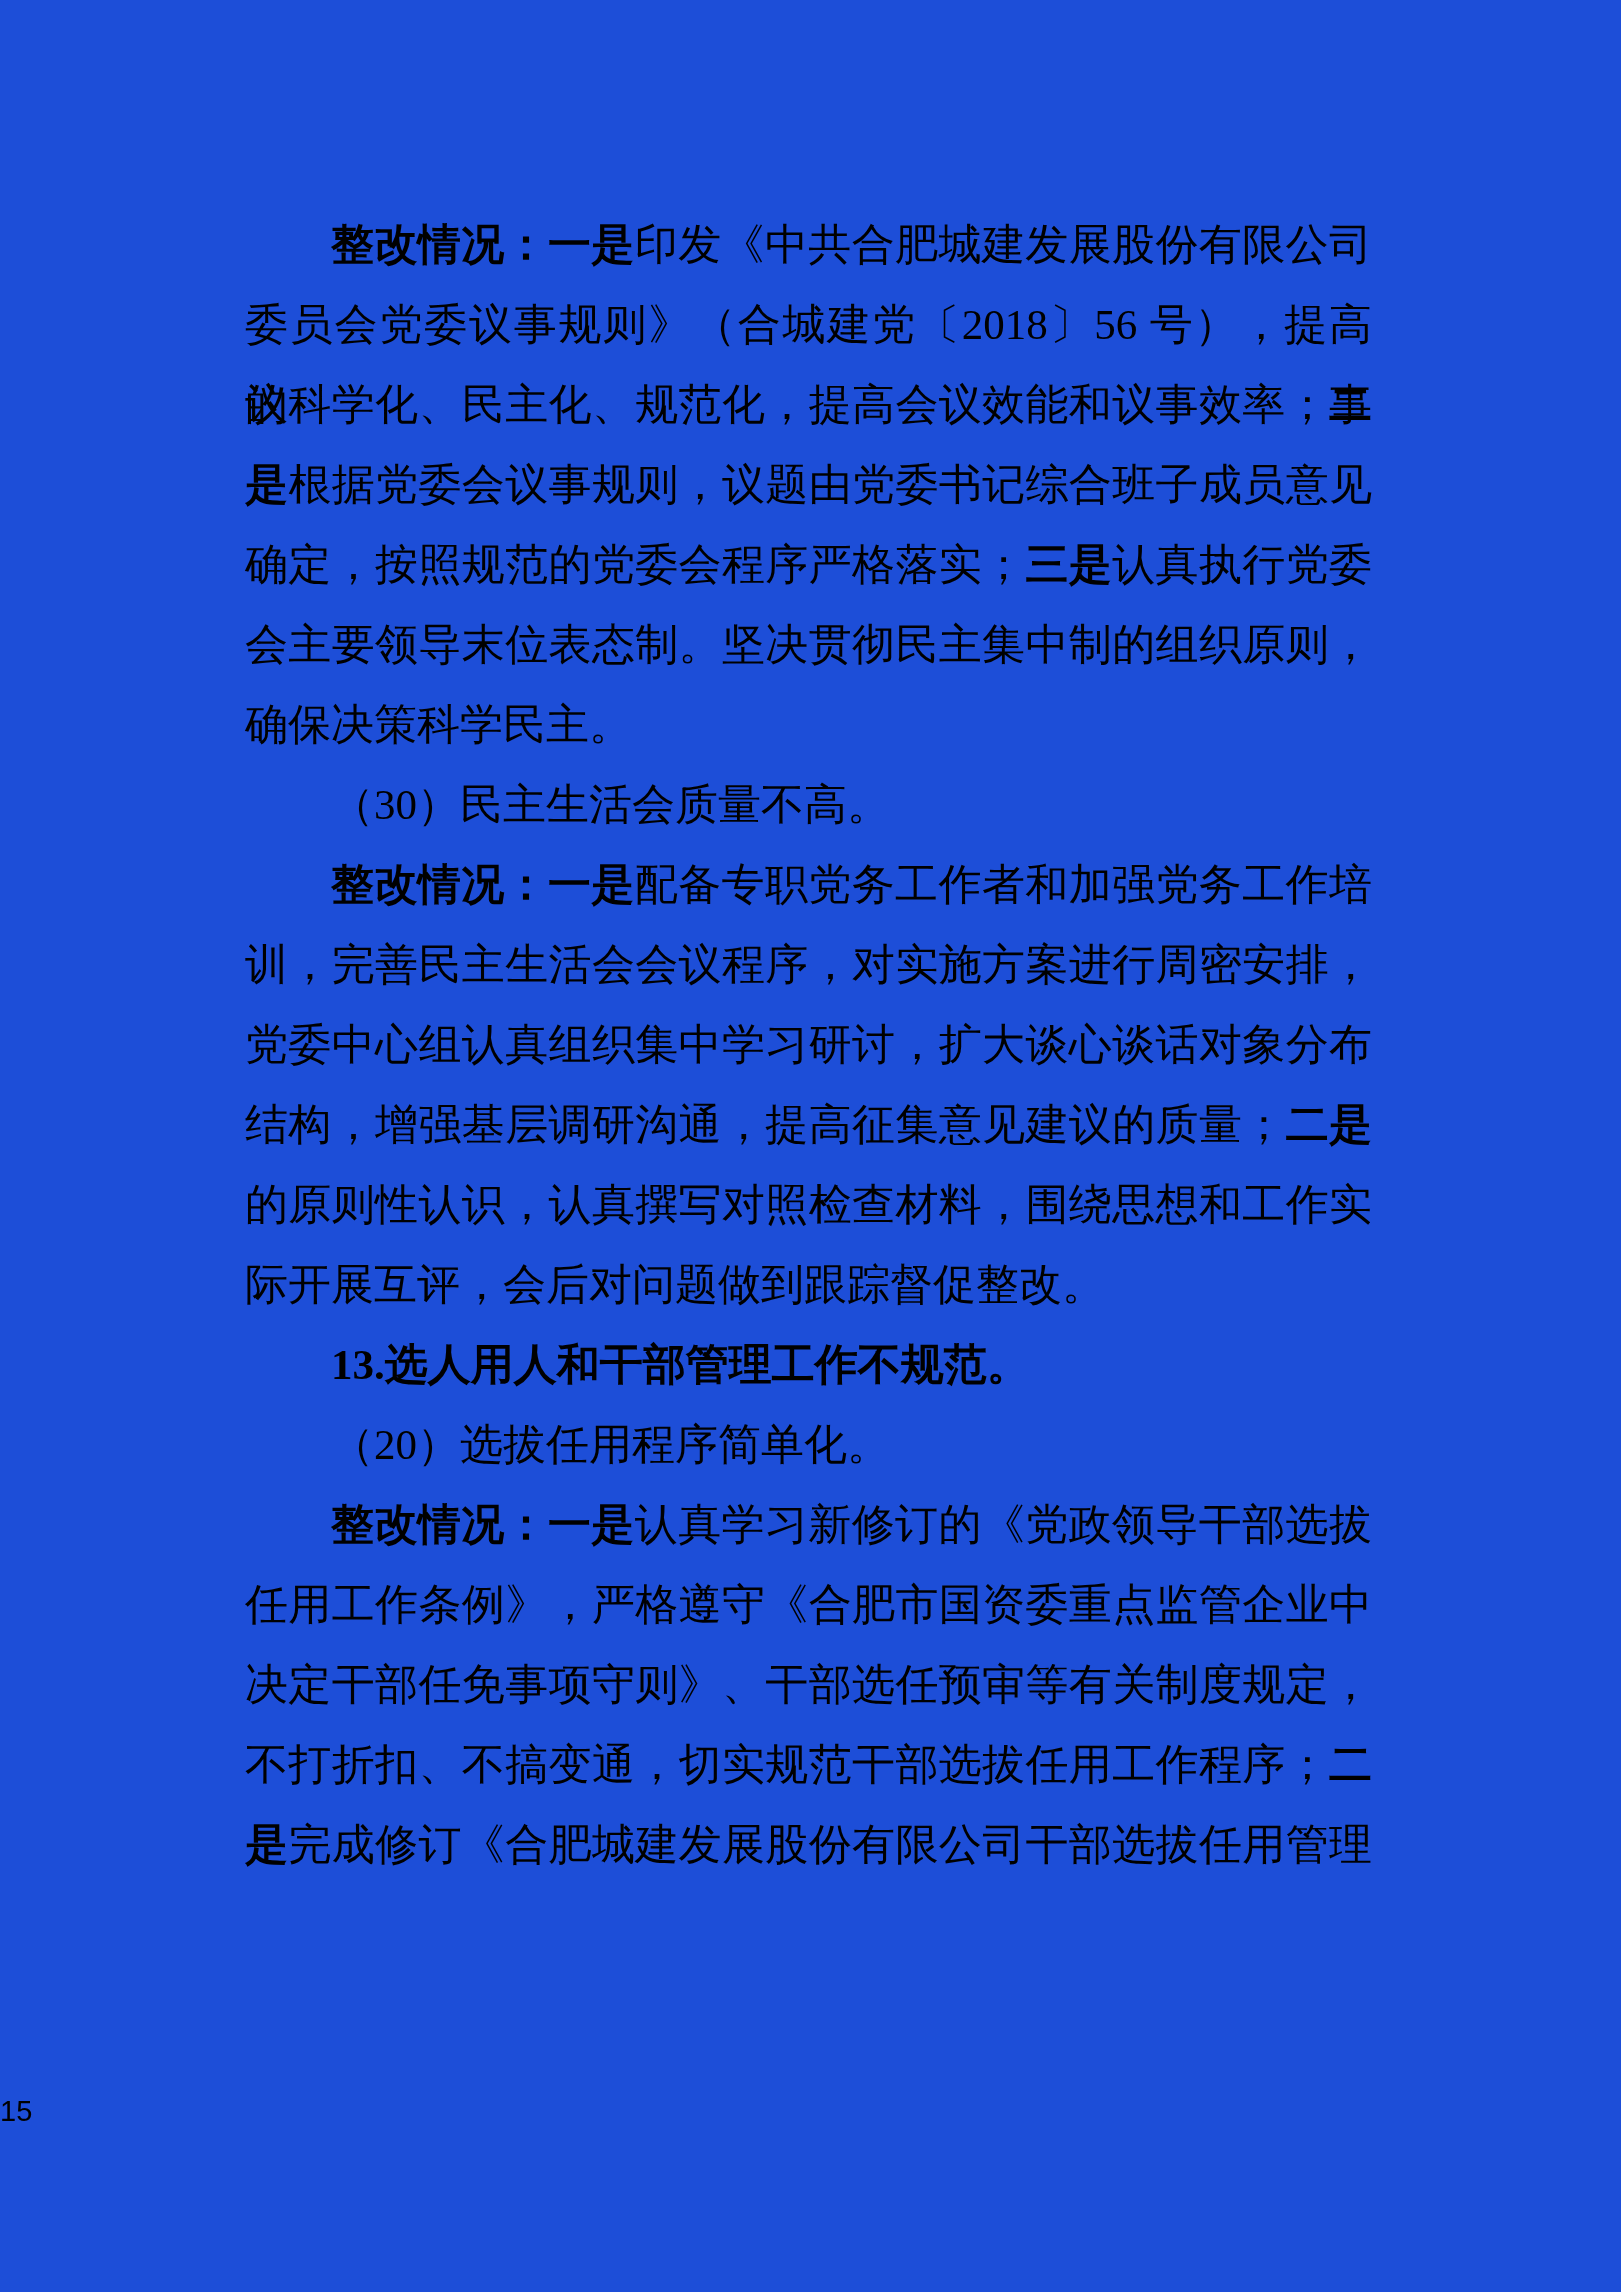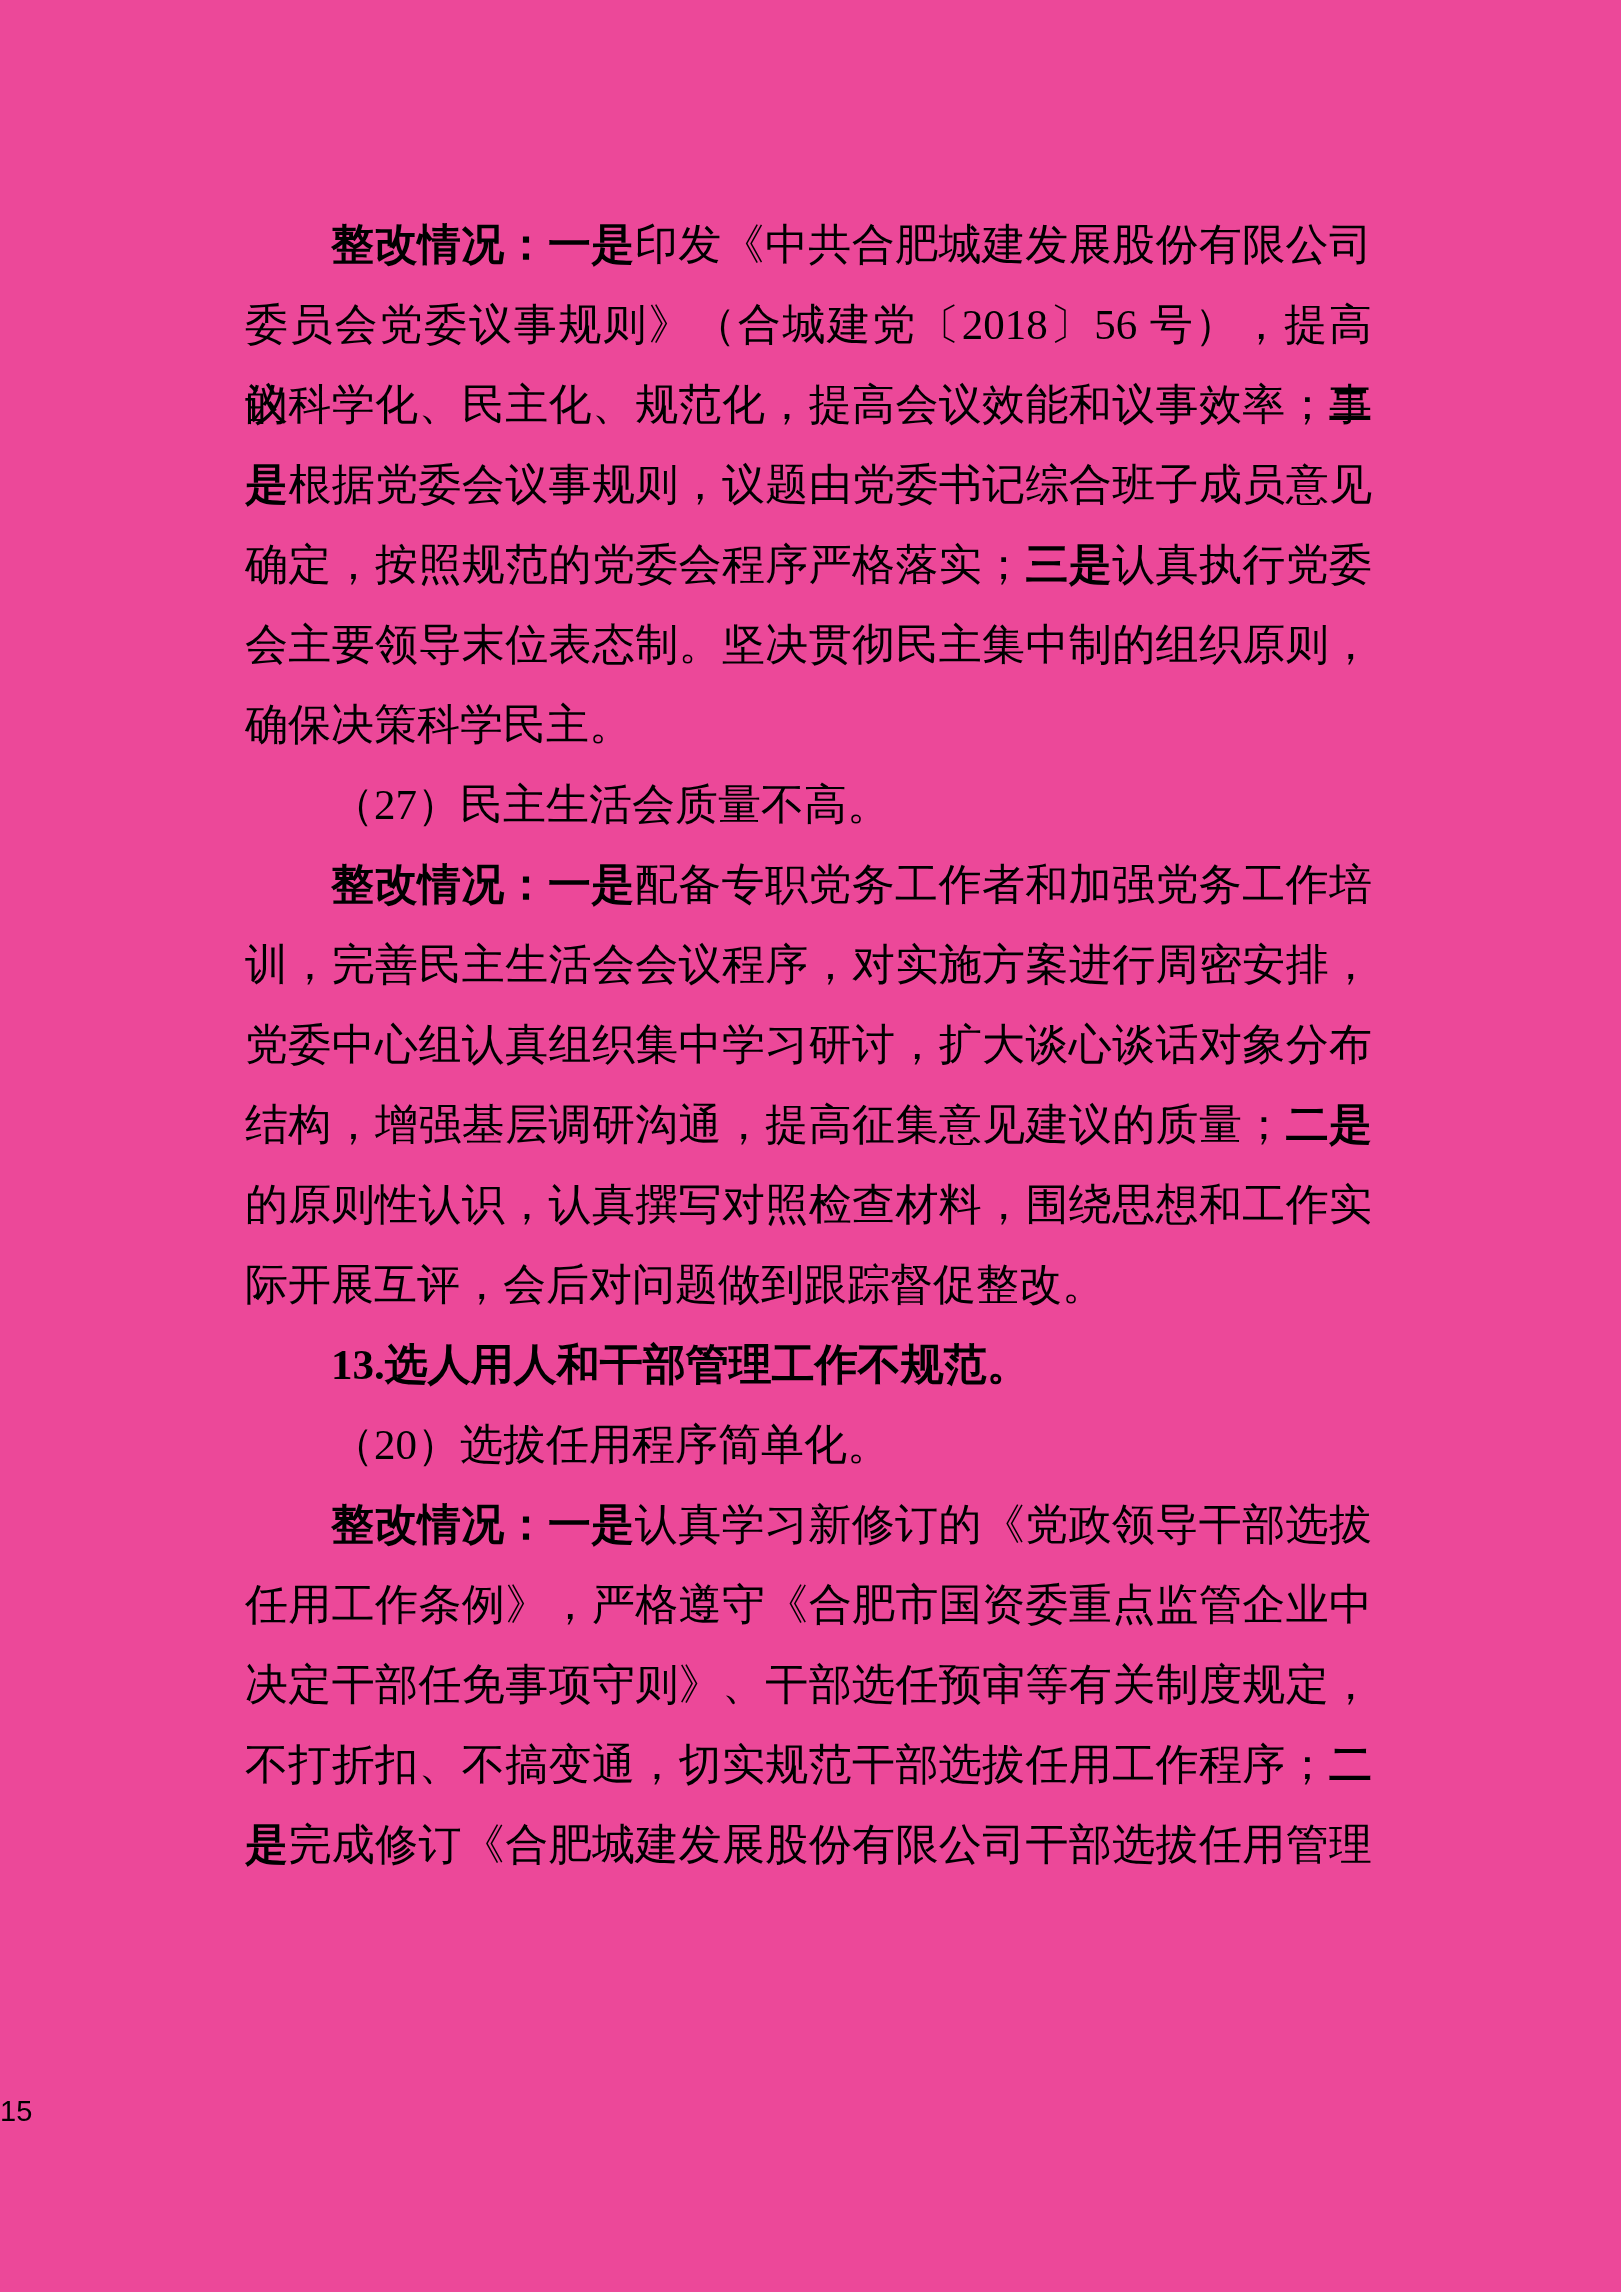--- a/index.html
+++ b/index.html
@@ -5,21 +5,21 @@
   html, body {
     margin: 0;
     padding: 0;
     background: #9e9e9e;
   }
   .page {
     position: relative;
     width: 1621px;
     height: 2293px;
     margin: 0 auto;
-    background: #ec4899;
+    background: #1d4ed8;
     overflow: hidden;
     font-family: "Liberation Serif", "DejaVu Serif", serif;
     color: #000000;
   }
   .text-body {
     position: absolute;
     left: 245px;
     top: 205px;
     width: 1127px;
   }
@@ -59,21 +59,21 @@
 
 <div class="page">
   <main class="text-body">
       <div class="line indent fill"><span class="b">整改情况：一是</span><span class="">印发《中共合肥城建发展股份有限公司</span></div>
       <div class="line fill"><span class="">委员会党委议事规则》（合城建党〔2018〕56 号），提高议事</span></div>
       <div class="line fill"><span class="">的科学化、民主化、规范化，提高会议效能和议事效率；</span><span class="b">二</span></div>
       <div class="line fill"><span class="b">是</span><span class="">根据党委会议事规则，议题由党委书记综合班子成员意见</span></div>
       <div class="line fill"><span class="">确定，按照规范的党委会程序严格落实；</span><span class="b">三是</span><span class="">认真执行党委</span></div>
       <div class="line fill"><span class="">会主要领导末位表态制。坚决贯彻民主集中制的组织原则，</span></div>
       <div class="line"><span class="">确保决策科学民主。</span></div>
-      <div class="line indent"><span class="">（27）民主生活会质量不高。</span></div>
+      <div class="line indent"><span class="">（30）民主生活会质量不高。</span></div>
       <div class="line indent fill"><span class="b">整改情况：一是</span><span class="">配备专职党务工作者和加强党务工作培</span></div>
       <div class="line fill"><span class="">训，完善民主生活会会议程序，对实施方案进行周密安排，</span></div>
       <div class="line fill"><span class="">党委中心组认真组织集中学习研讨，扩大谈心谈话对象分布</span></div>
       <div class="line fill"><span class="">结构，增强基层调研沟通，提高征集意见建议的质量；</span><span class="b">二是</span></div>
       <div class="line fill"><span class="">的原则性认识，认真撰写对照检查材料，围绕思想和工作实</span></div>
       <div class="line"><span class="">际开展互评，会后对问题做到跟踪督促整改。</span></div>
       <div class="line indent"><span class="b">13.选人用人和干部管理工作不规范。</span></div>
       <div class="line indent"><span class="">（20）选拔任用程序简单化。</span></div>
       <div class="line indent fill"><span class="b">整改情况：一是</span><span class="">认真学习新修订的《党政领导干部选拔</span></div>
       <div class="line fill"><span class="">任用工作条例》，严格遵守《合肥市国资委重点监管企业中</span></div>

